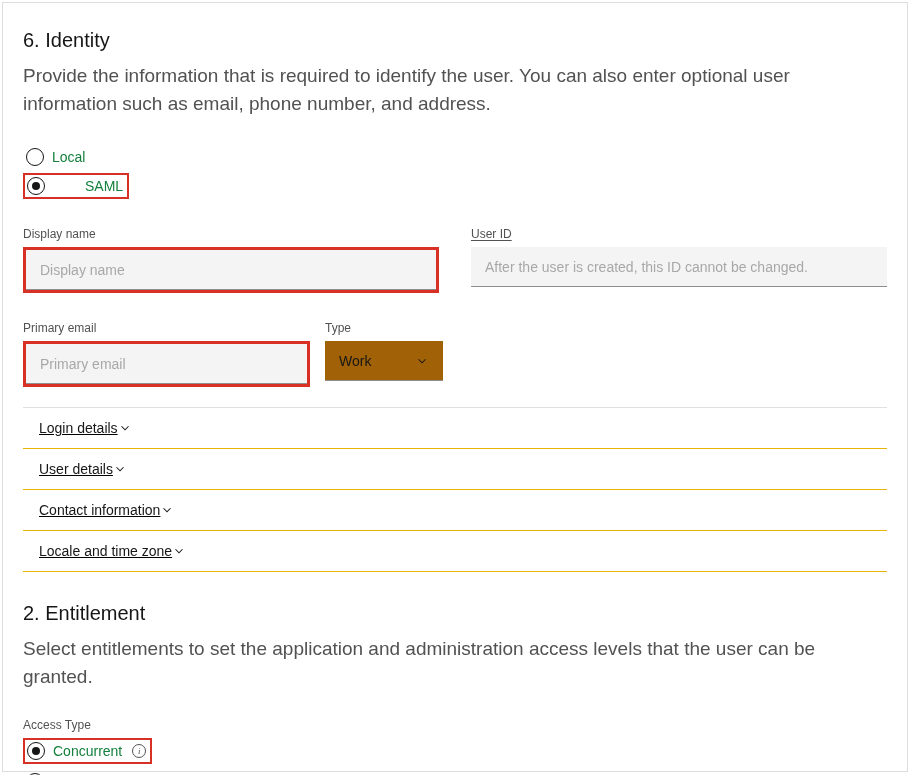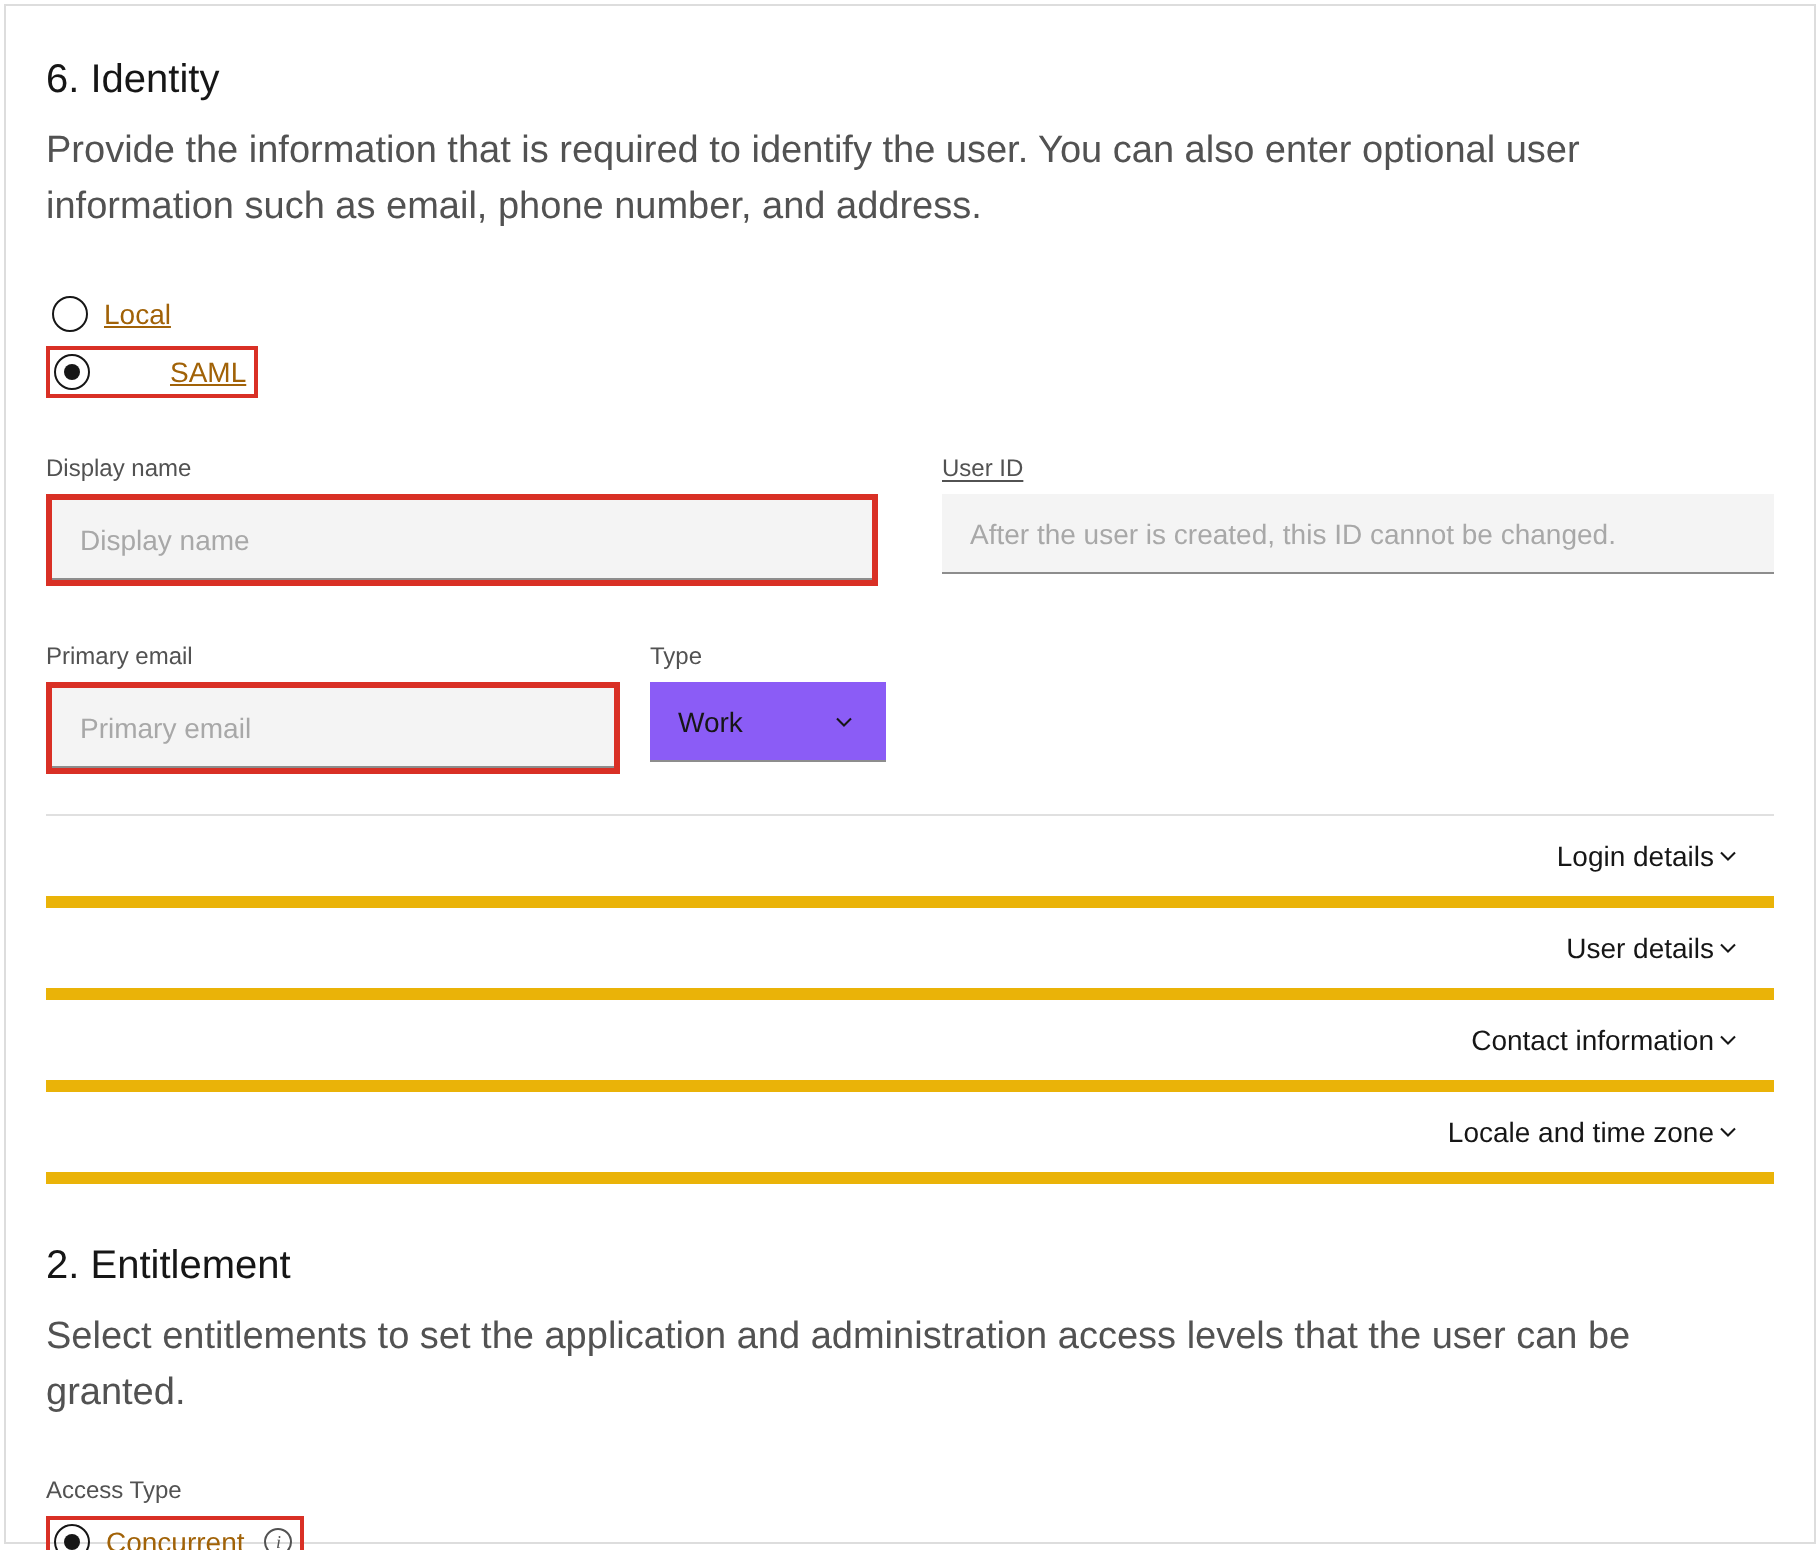--- a/index.html
+++ b/index.html
@@ -55,22 +55,21 @@
   .radio-inner {
     width: 8px;
     height: 8px;
     background: #161616;
     border-radius: 50%;
     display: none;
   }
   .radio-row.selected .radio-inner { display: block; }
   .radio-label {
     font-size: 14px;
-    color: #a16207;
-    text-decoration: underline;
+    color: #15803d;
   }
   .highlight {
     border: 2px solid #d93025;
     padding: 2px 4px 2px 2px;
   }
   .highlight-input {
     border: 3px solid #d93025;
   }
   .form-row {
     display: flex;
@@ -93,43 +92,44 @@
   .text-input::placeholder { color: #a8a8a8; }
   .inline-row {
     display: flex;
     gap: 15px;
     width: 420px;
   }
   .inline-row .col-a { flex: 1; }
   .inline-row .col-b { width: 118px; }
   .select-box {
     height: 40px;
-    background: #8b5cf6;
+    background: #a16207;
     border: none;
     border-bottom: 1px solid #8d8d8d;
     display: flex;
     align-items: center;
     justify-content: space-between;
     padding: 0 14px;
     font-size: 14px;
     color: #161616;
     cursor: pointer;
   }
   .accordion {
     border-top: 1px solid #e0e0e0;
     margin-top: 20px;
     margin-bottom: 30px;
   }
   .accordion-item {
-    border-bottom: 6px solid #eab308;
-    display: flex;
-    align-items: center;
-    justify-content: flex-end;
+    border-bottom: 1px solid #eab308;
+    display: flex;
+    align-items: center;
+    justify-content: flex-start;
     padding: 12px 16px 12px 16px;
     cursor: pointer;
+    text-decoration: underline;
   }
   .accordion-label {
     font-size: 14px;
     color: #161616;
   }
   .info-icon {
     width: 14px;
     height: 14px;
     border: 1px solid #525252;
     border-radius: 50%;

